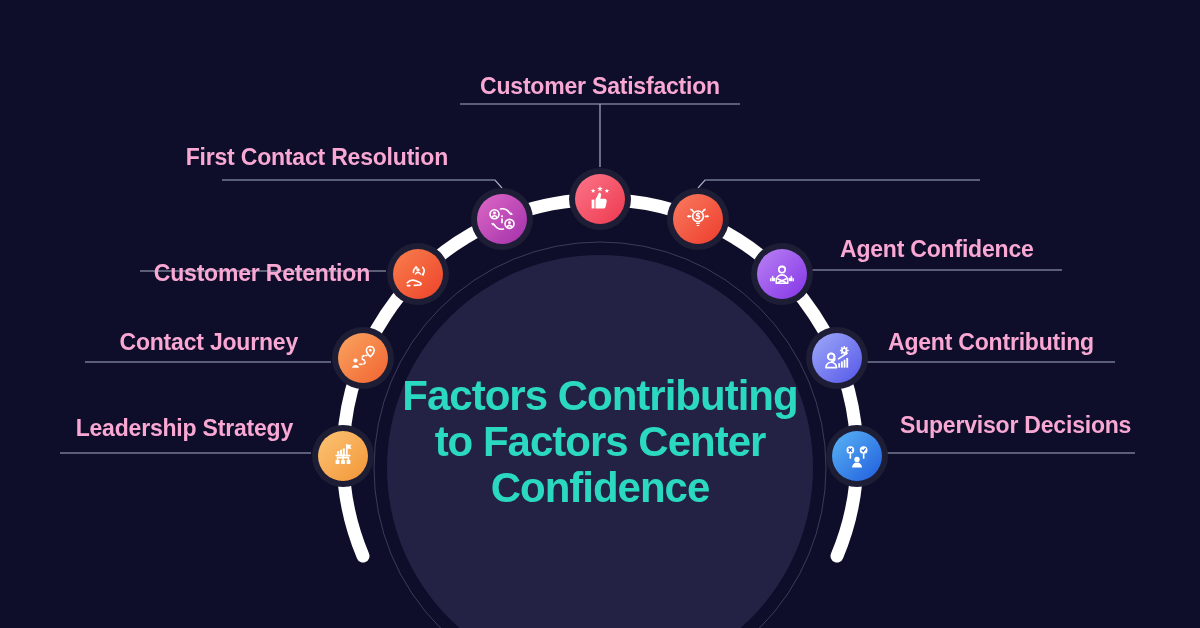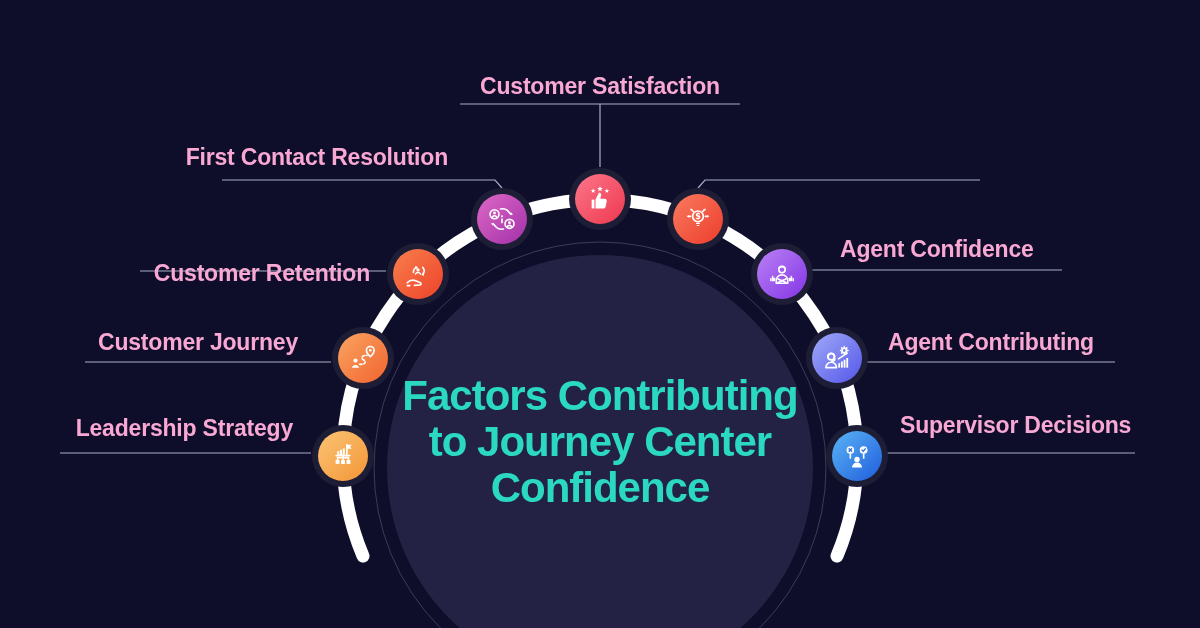--- a/index.html
+++ b/index.html
@@ -71,21 +71,21 @@
       <path d="M980 180 H705 L698 188"></path>
       <path d="M812 270 H1062"></path>
       <path d="M866 362 H1115"></path>
       <path d="M886 453 H1135"></path>
     </g>
   </svg>
 
   <div class="center-circle">
     <div class="center-title">
       <div>Factors Contributing</div>
-      <div>to Journey Center</div>
+      <div>to Factors Center</div>
       <div>Confidence</div>
     </div>
   </div>
 
   <div class="badge b-satisfaction">
     <div class="badge-inner" style="background: linear-gradient(135deg, rgb(251, 113, 133) 8%, rgb(239, 64, 86) 88%);">
       <svg class="glyph" width="30" height="30" viewBox="0 0 28 28">
         <g fill="#fff" stroke="none">
           <path transform="translate(7.6,6.4) scale(0.8)" d="M0-2.8L.71-.97 2.66-.87 1.15.37 1.65 2.27 0 1.2-1.65 2.27-1.15.37-2.66-.87-.71-.97Z"></path>
           <path transform="translate(14,4.6)" d="M0-2.8L.71-.97 2.66-.87 1.15.37 1.65 2.27 0 1.2-1.65 2.27-1.15.37-2.66-.87-.71-.97Z"></path>
@@ -138,21 +138,21 @@
     <div class="badge-inner" style="background: linear-gradient(135deg, rgb(249, 160, 94) 8%, rgb(242, 107, 53) 88%);">
       <svg class="glyph" width="30" height="30" viewBox="0 0 28 28">
         <circle cx="7" cy="16.4" r="2" fill="#fff" stroke="none"></circle>
         <path d="M3.7 23a3.4 3.4 0 0 1 6.6 0z" fill="#fff" stroke="none"></path>
         <path d="M10.8 19.8c4.8.8 7-2.2 3.6-4.1-3.1-1.7-.5-4.7 3.2-4.1" stroke-dasharray="2.2 1.8"></path>
         <path d="M20.8 3.2a3.6 3.6 0 0 1 3.6 3.6c0 2.7-3.6 6-3.6 6s-3.6-3.3-3.6-6a3.6 3.6 0 0 1 3.6-3.6z"></path>
         <circle cx="20.8" cy="6.8" r="1.2" fill="#fff" stroke="none"></circle>
       </svg>
     </div>
   </div>
-  <div class="label l-journey">Customer Journey</div>
+  <div class="label l-journey">Contact Journey</div>
 
   <div class="badge b-leadership">
     <div class="badge-inner" style="background: linear-gradient(135deg, rgb(251, 192, 112) 8%, rgb(244, 155, 62) 88%);">
       <svg class="glyph" width="30" height="30" viewBox="0 0 28 28">
         <g fill="#fff" stroke="none">
           <rect x="8.6" y="9.4" width="1.9" height="4.2"></rect>
           <rect x="11.2" y="8.2" width="1.9" height="5.4"></rect>
           <rect x="13.8" y="7" width="1.9" height="6.6"></rect>
           <path d="M17.6 3.4h4.6l-1.6 1.9 1.6 1.9h-4.6z"></path>
           <rect x="7.1" y="17.8" width="3.6" height="3.6" rx="0.5"></rect>

